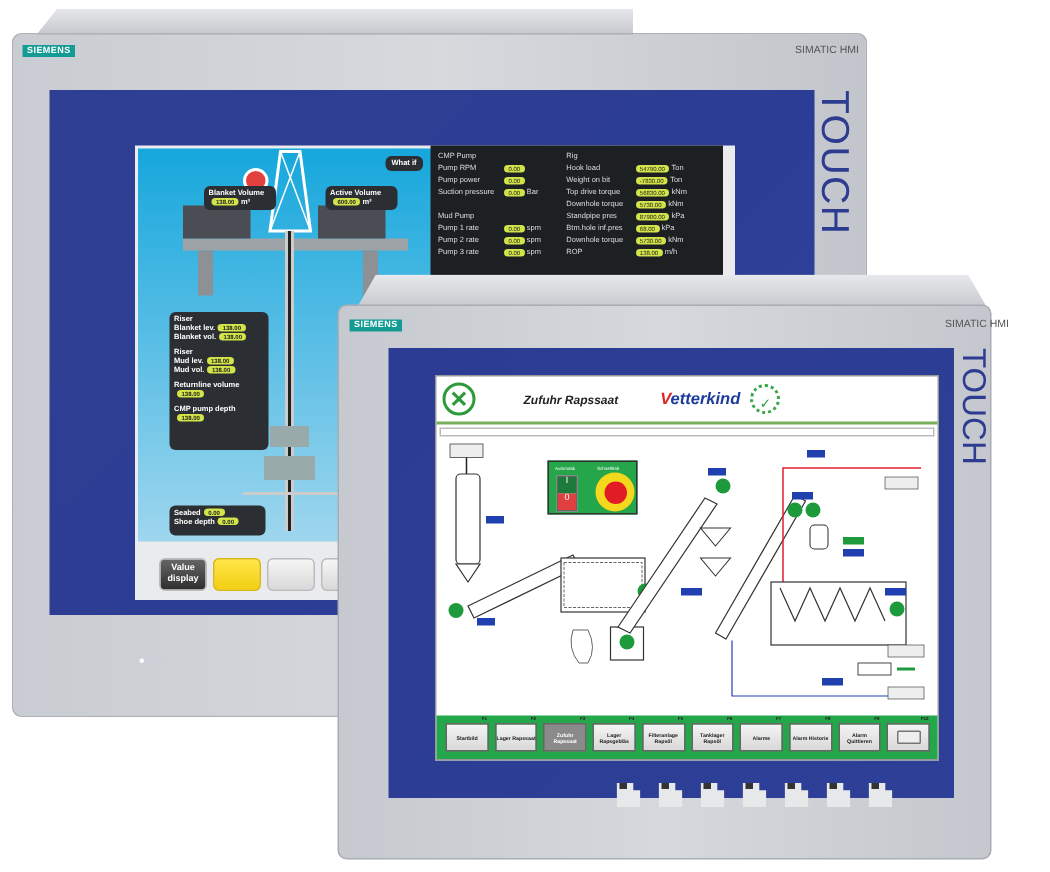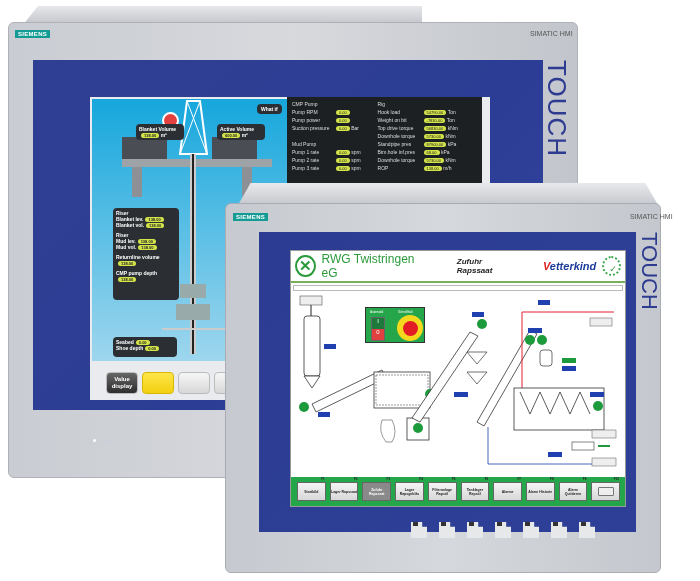--- a/index.html
+++ b/index.html
@@ -149,21 +149,20 @@
 <div class="abs" id="front-top"></div>
 <div class="abs" id="front"></div>
 <div class="abs siemens" style="left:233px;top:213px">SIEMENS</div>
 <div class="abs simatic" style="left:630px;top:213px">SIMATIC HMI</div>
 <div class="abs" id="front-blue"></div>
 <div class="abs" id="touch2">TOUCH</div>
 <div class="abs" id="fscreen"></div>
 
 <div class="abs" id="fheader">
   <div class="xlogo">✕</div>
-  <span id="company">RWG Twistringen eG</span>
   <span id="screen-title">Zufuhr Rapssaat</span>
   <span id="vlogo"><span>V</span><span style="color:#1c3c9c">etterkind</span></span>
   <div class="clock">
       <span style="position:absolute;left:5px;top:6px;color:#2c9a3b;font-size:9px">✓</span>
     </div>
 </div>
 <div class="abs" id="subbar"></div>
 
 <svg class="abs" id="diagram" width="332" height="182">
   <rect x="8" y="4" width="22" height="9" fill="#eee" stroke="#555" stroke-width=".6"></rect>

